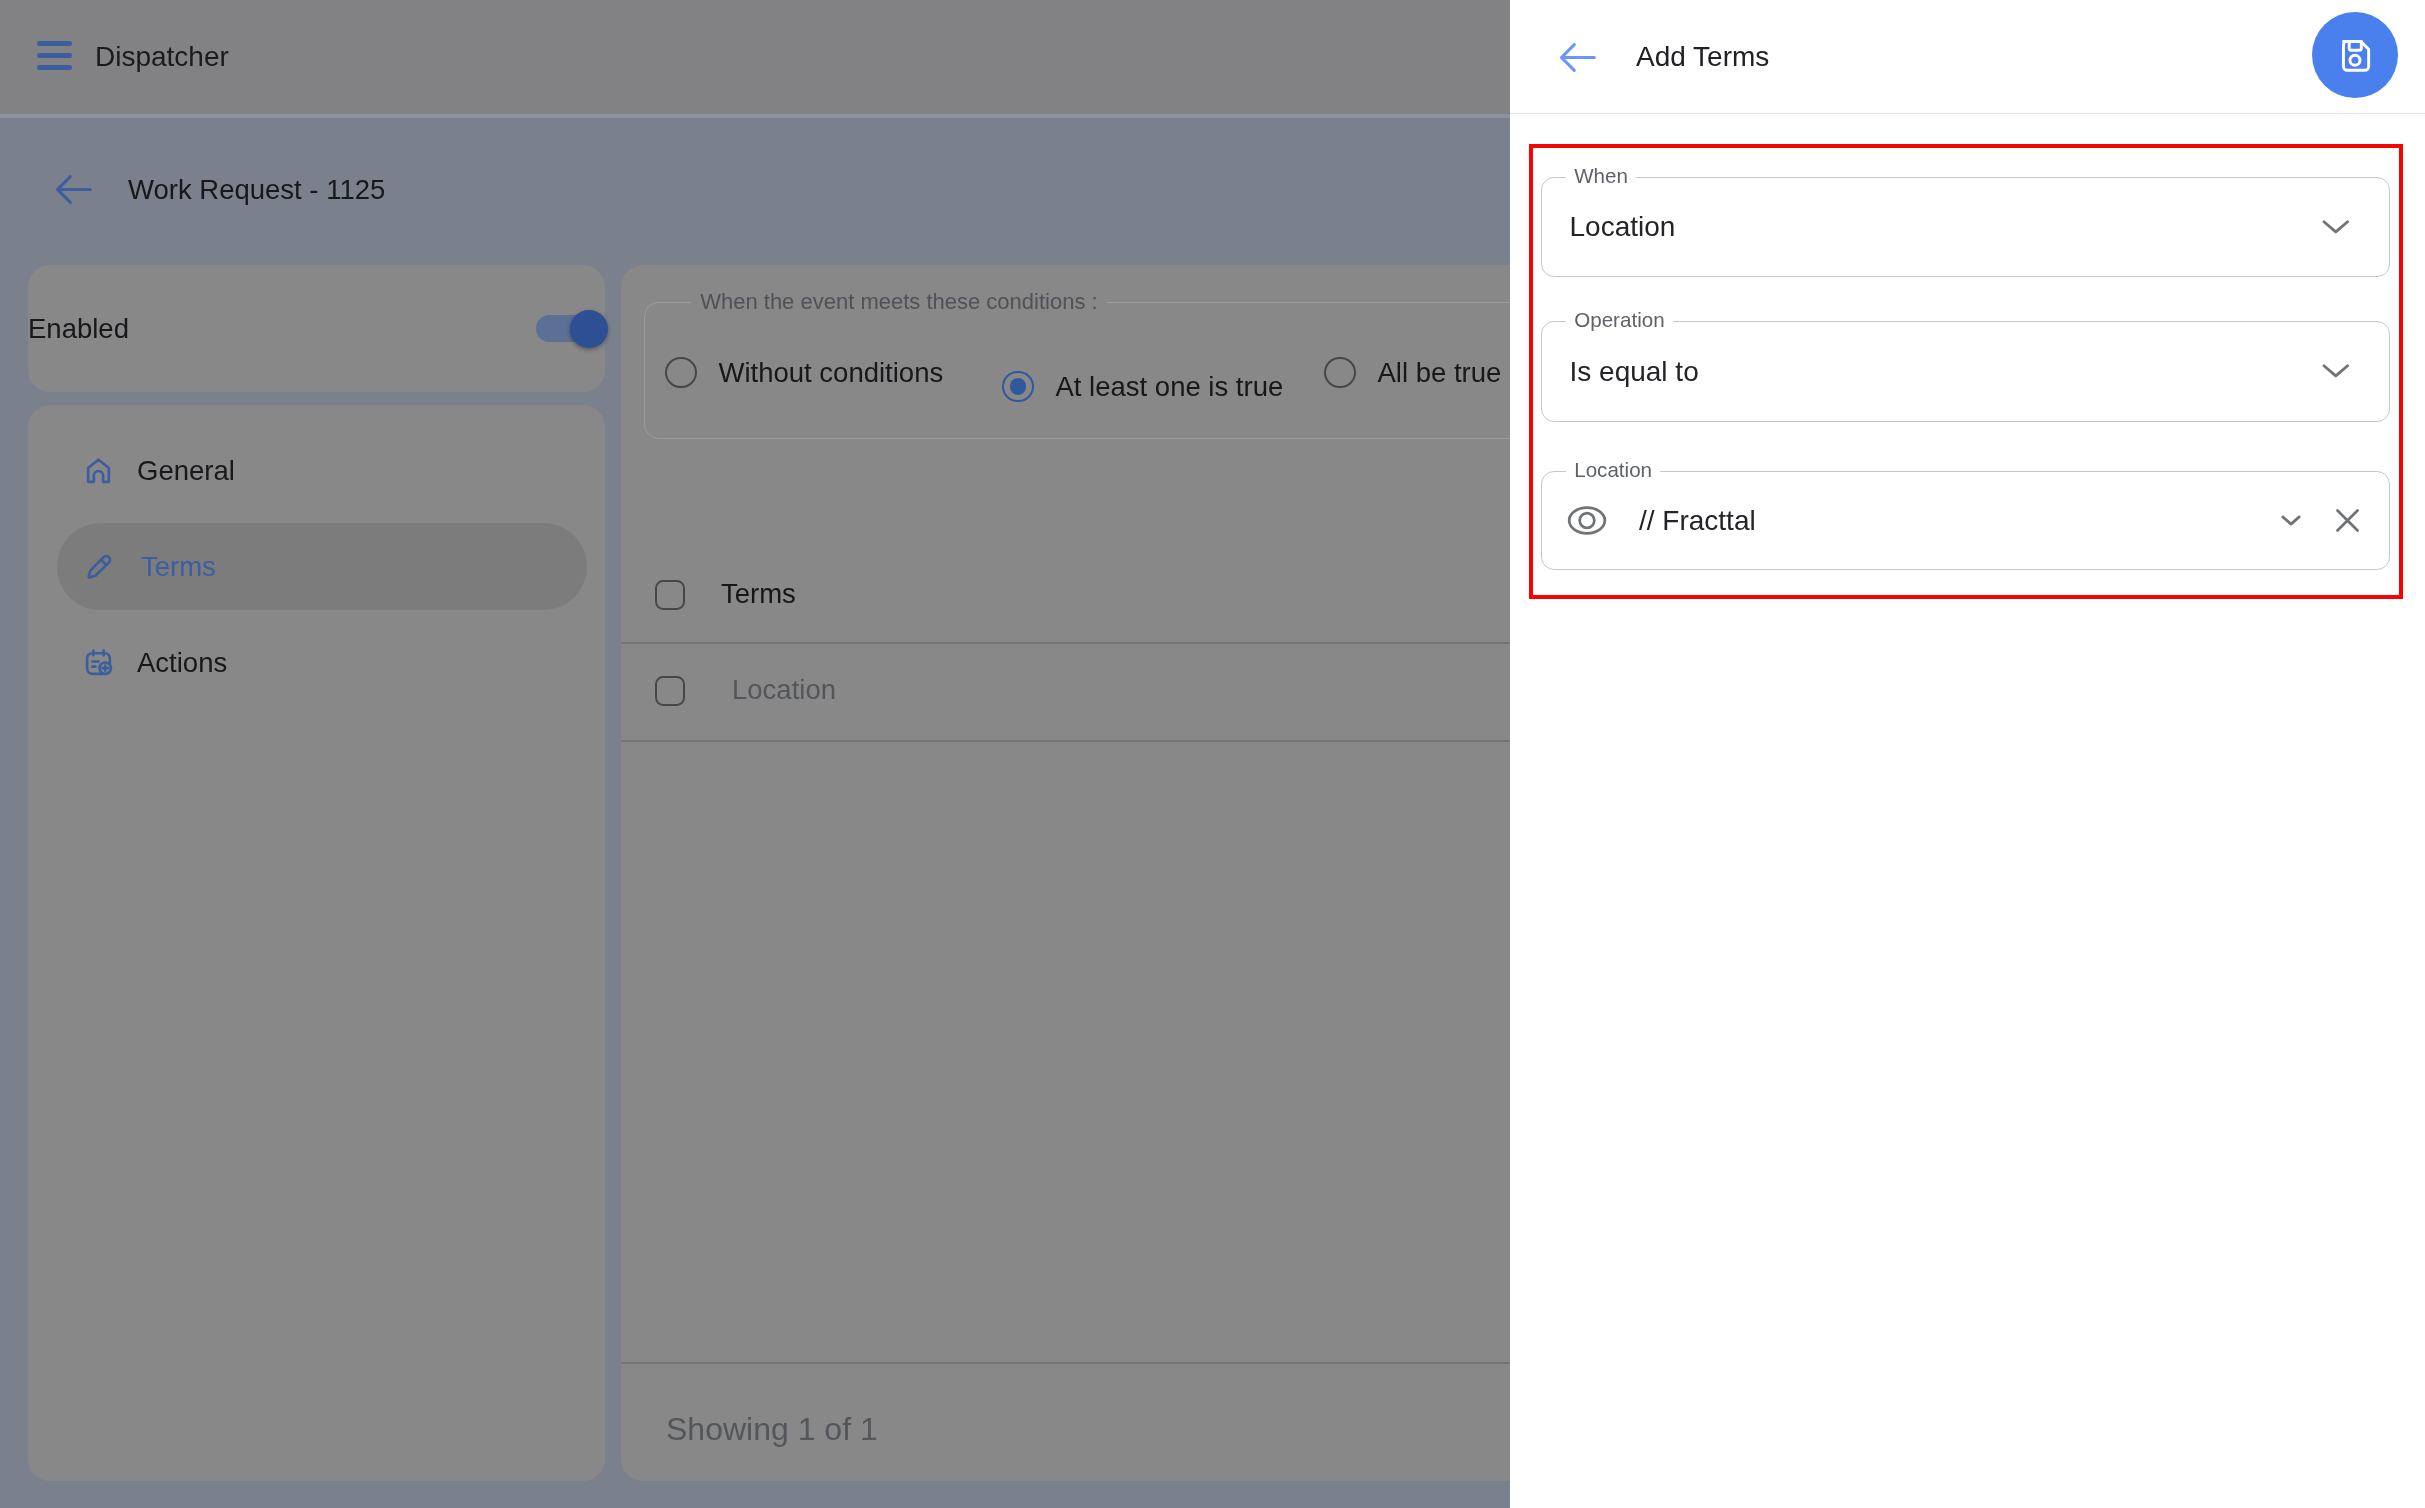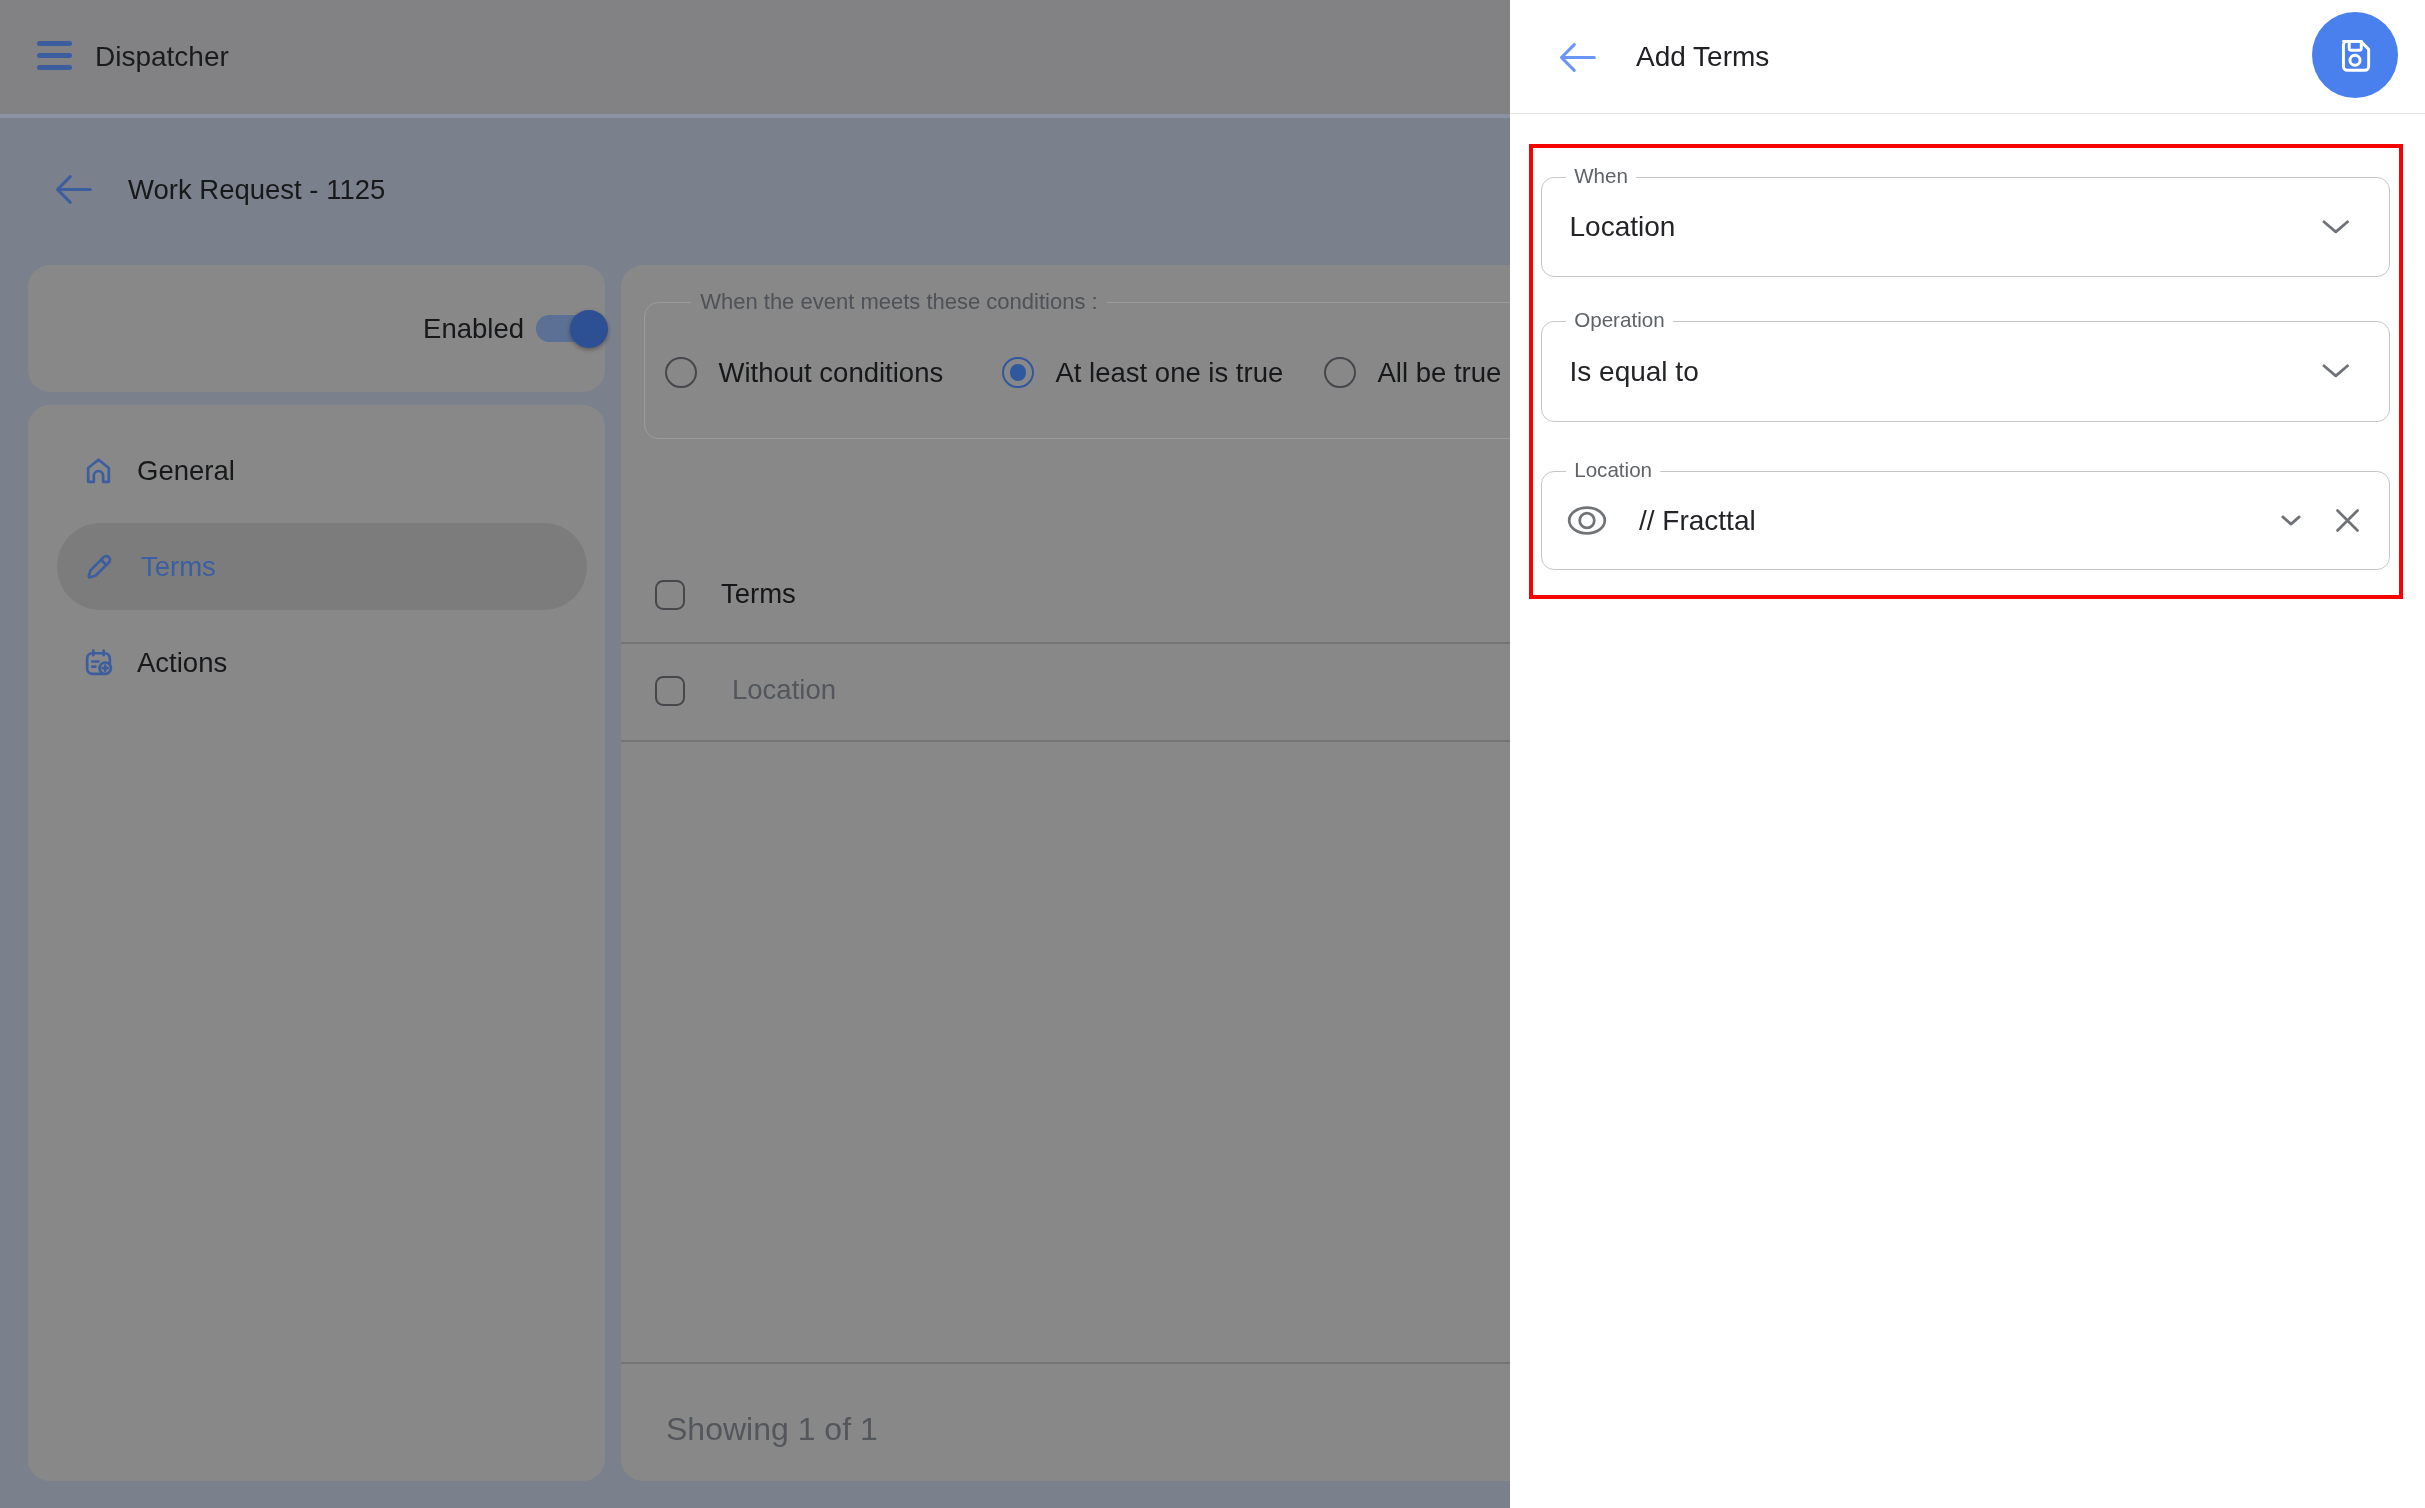--- a/index.html
+++ b/index.html
@@ -15,21 +15,21 @@
   .hamburger .b1{top:0;} .hamburger .b2{top:12px;} .hamburger .b3{top:24px;}
   .topbar-title{position:absolute;left:95px;top:0;height:114px;line-height:114px;
                 font-size:28px;font-weight:500;color:#1a1b1d;}
 
   .back-ico{stroke:#3c5e9e;stroke-width:3.4;fill:none;stroke-linecap:round;stroke-linejoin:round;}
   .breadcrumb-back{position:absolute;left:52px;top:173px;width:42px;height:33px;cursor:pointer;}
   .page-title{position:absolute;left:128px;top:173px;height:33px;line-height:33px;
               font-size:27.5px;font-weight:500;color:#17181a;}
 
   .card{position:absolute;background:#888889;border-radius:22px;}
-  .enabled-card{left:28px;top:265px;width:577px;height:127px;display:flex;align-items:center;justify-content:flex-end;gap:12px;}
+  .enabled-card{left:28px;top:265px;width:577px;height:127px;display:flex;align-items:center;justify-content:space-between;gap:24px;}
   .enabled-label{font-size:27.5px;font-weight:500;color:#17181a;}
   .toggle{position:relative;width:69px;height:26.5px;cursor:pointer;}
   .toggle .track{position:absolute;left:0;top:0;width:69px;height:26.5px;border-radius:13.3px;background:#5c6f94;}
   .toggle .knob{position:absolute;right:-2.7px;top:-5.5px;width:38px;height:38px;border-radius:50%;
                 background:#2d4f93;box-shadow:0 1.8px 4.6px rgba(0,0,0,.35);}
 
   .nav-card{left:28px;top:405px;width:577px;height:1076px;}
   .nav-row{position:absolute;left:54px;display:flex;align-items:center;gap:22px;height:33px;cursor:pointer;}
   .nav-label{font-size:27.5px;color:#17181a;}
   .nav-ico{stroke:#3c5e9e;stroke-width:2.6;fill:none;stroke-linecap:round;stroke-linejoin:round;}
@@ -139,21 +139,21 @@
     </div>
   </div>
 
   <div class="card main-card">
     <div class="cond-fieldset">
       <span class="cond-legend">When the event meets these conditions :</span>
       <div class="radio-opt" style="left:20px;">
         <span class="radio"></span>
         <span class="radio-label">Without conditions</span>
       </div>
-      <div class="radio-opt" style="left:357px;">
+      <div class="radio-opt" style="left:357px;margin-top:14px;">
         <span class="radio sel">
             <span class="dot"></span>
           </span>
         <span class="radio-label">At least one is true</span>
       </div>
       <div class="radio-opt" style="left:679px;">
         <span class="radio"></span>
         <span class="radio-label">All be true</span>
       </div>
     </div>

